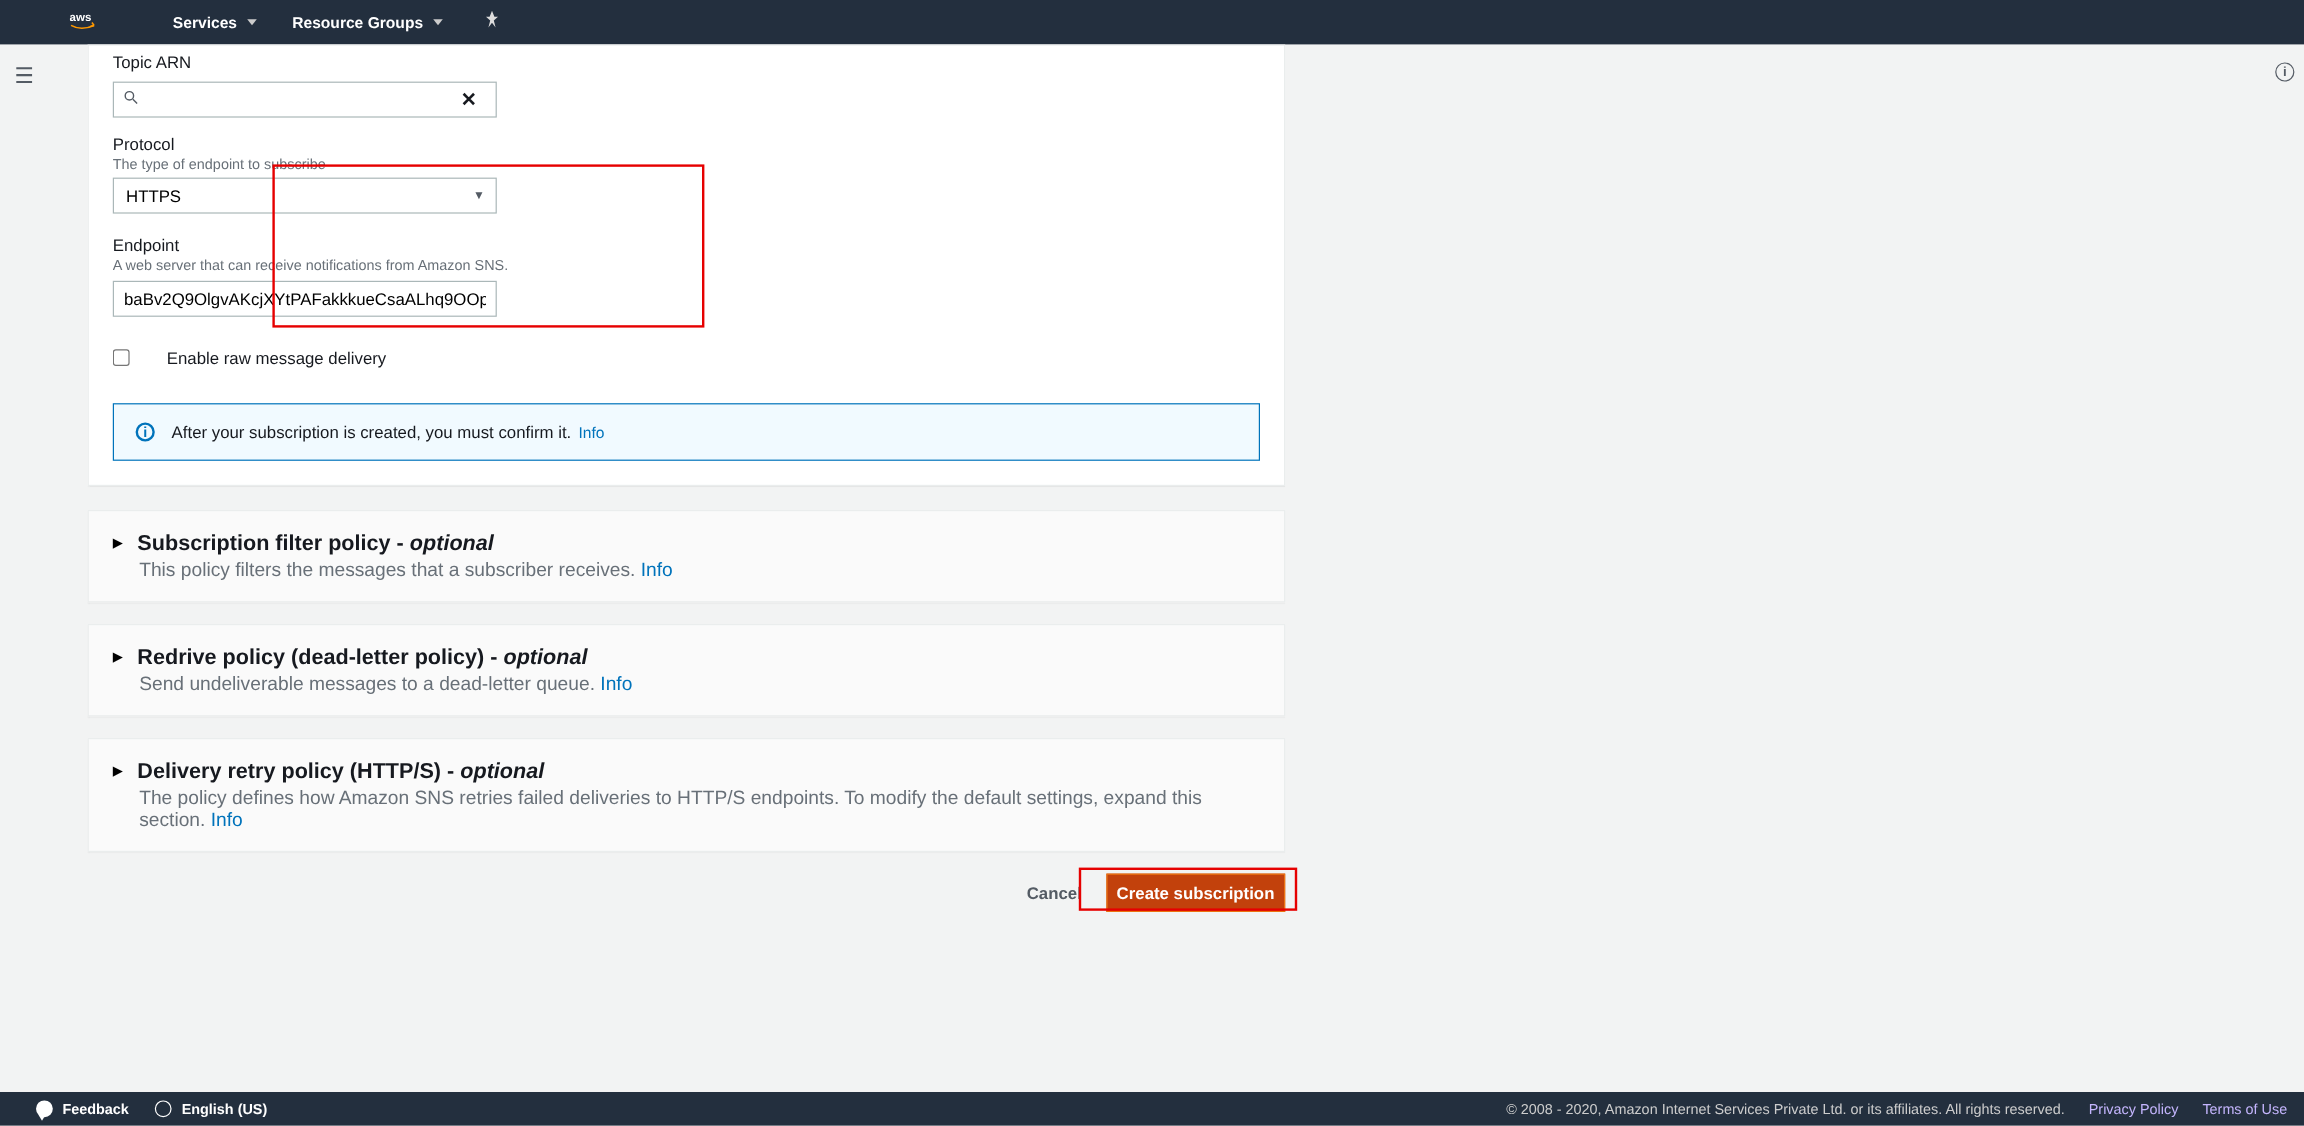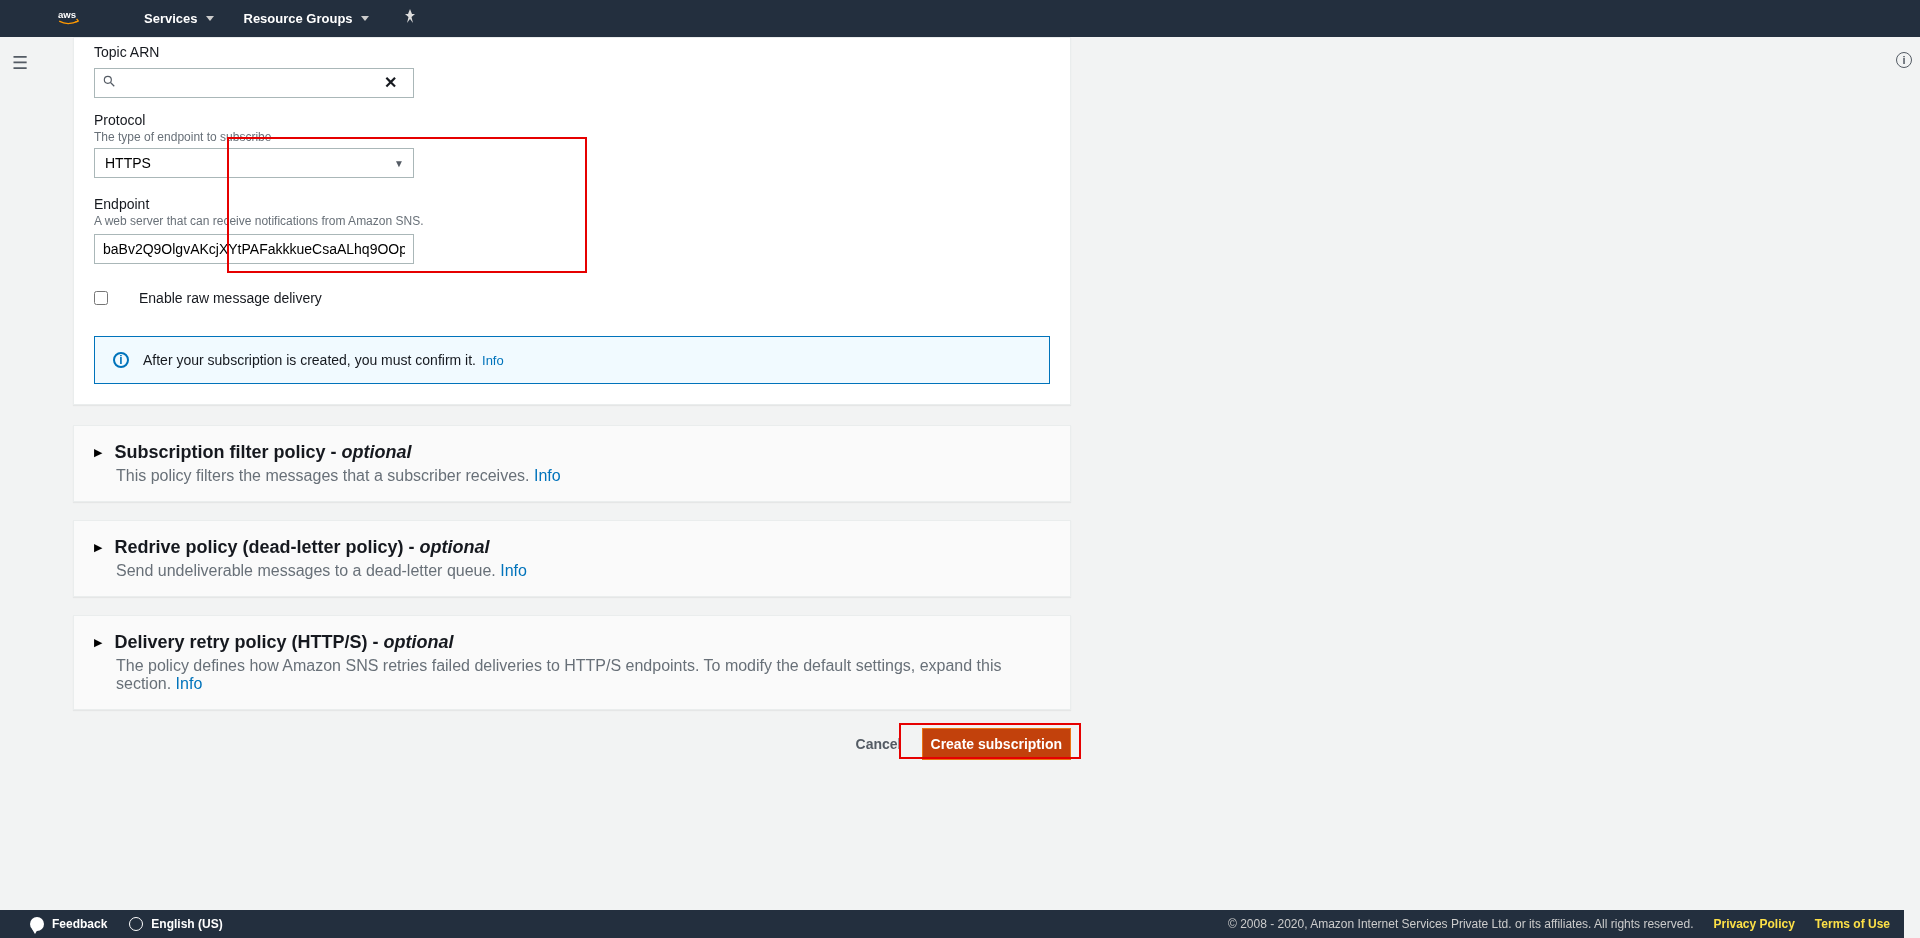--- a/index.html
+++ b/index.html
@@ -64,28 +64,28 @@
 .coll .opt { font-style:italic; font-weight:700; }
 .coll .sub { font-size:16px; color:#687078; margin-left:22px; margin-top:4px; }
 .coll .sub .link { color:#0073bb; cursor:pointer; }
 
 
 .btn-row { display:flex; justify-content:flex-end; align-items:center; margin-top:4px; padding-bottom:20px; }
 .btn-cancel { font-size:14px; font-weight:700; color:#545b64; background:none; border:none; padding:8px 20px; cursor:pointer; }
 .btn-primary { font-size:14px; font-weight:700; color:#fff; background:#c2410c; border:1px solid #ec7211; padding:7px 8px; cursor:pointer; }
 
 
-.footer { position:absolute; bottom:0; left:0; right:16px; height:28px; background:#232f3e; color:#ccc; font-size:12px; display:flex; align-items:center; }
+.footer { position:absolute; bottom:0; left:0; right:0; height:28px; background:#232f3e; color:#ccc; font-size:12px; display:flex; align-items:center; }
 .footer .fb { margin-left:30px; display:flex; align-items:center; cursor:pointer; color:#fff; font-weight:700; }
 .footer .fb .bub { width:14px; height:14px; background:#fff; border-radius:50%; margin-right:8px; position:relative; }
 .footer .fb .bub::after{content:"";position:absolute;bottom:-3px;left:2px;width:0;height:0;border-left:3px solid transparent;border-right:3px solid transparent;border-top:5px solid #fff;}
 .footer .lang { margin-left:22px; display:flex; align-items:center; cursor:pointer; color:#fff; font-weight:700;}
 .footer .globe { width:14px; height:14px; border:1.5px solid #fff; border-radius:50%; margin-right:8px; position:relative;}
 .footer .copy { margin-left:auto; margin-right:20px; }
-.footer .flink { color:#fde047; margin-right:20px; cursor:pointer;font-weight:bold; }
+.footer .flink { color:#c4b5fd; margin-right:20px; cursor:pointer; }
 .footer .flink:last-child{margin-right:14px;}
 
 
 .page::-webkit-scrollbar{width:17px;background:#f0f0f0;}
 .page::-webkit-scrollbar-thumb{background:#c1c1c1;}
 .page::-webkit-scrollbar-button{height:17px;background:#f0f0f0;}
 
 .caret { width:0;height:0;border-left:4px solid transparent;border-right:4px solid transparent;border-top:5px solid #ccc;display:inline-block; }
 </style>
 </head>

